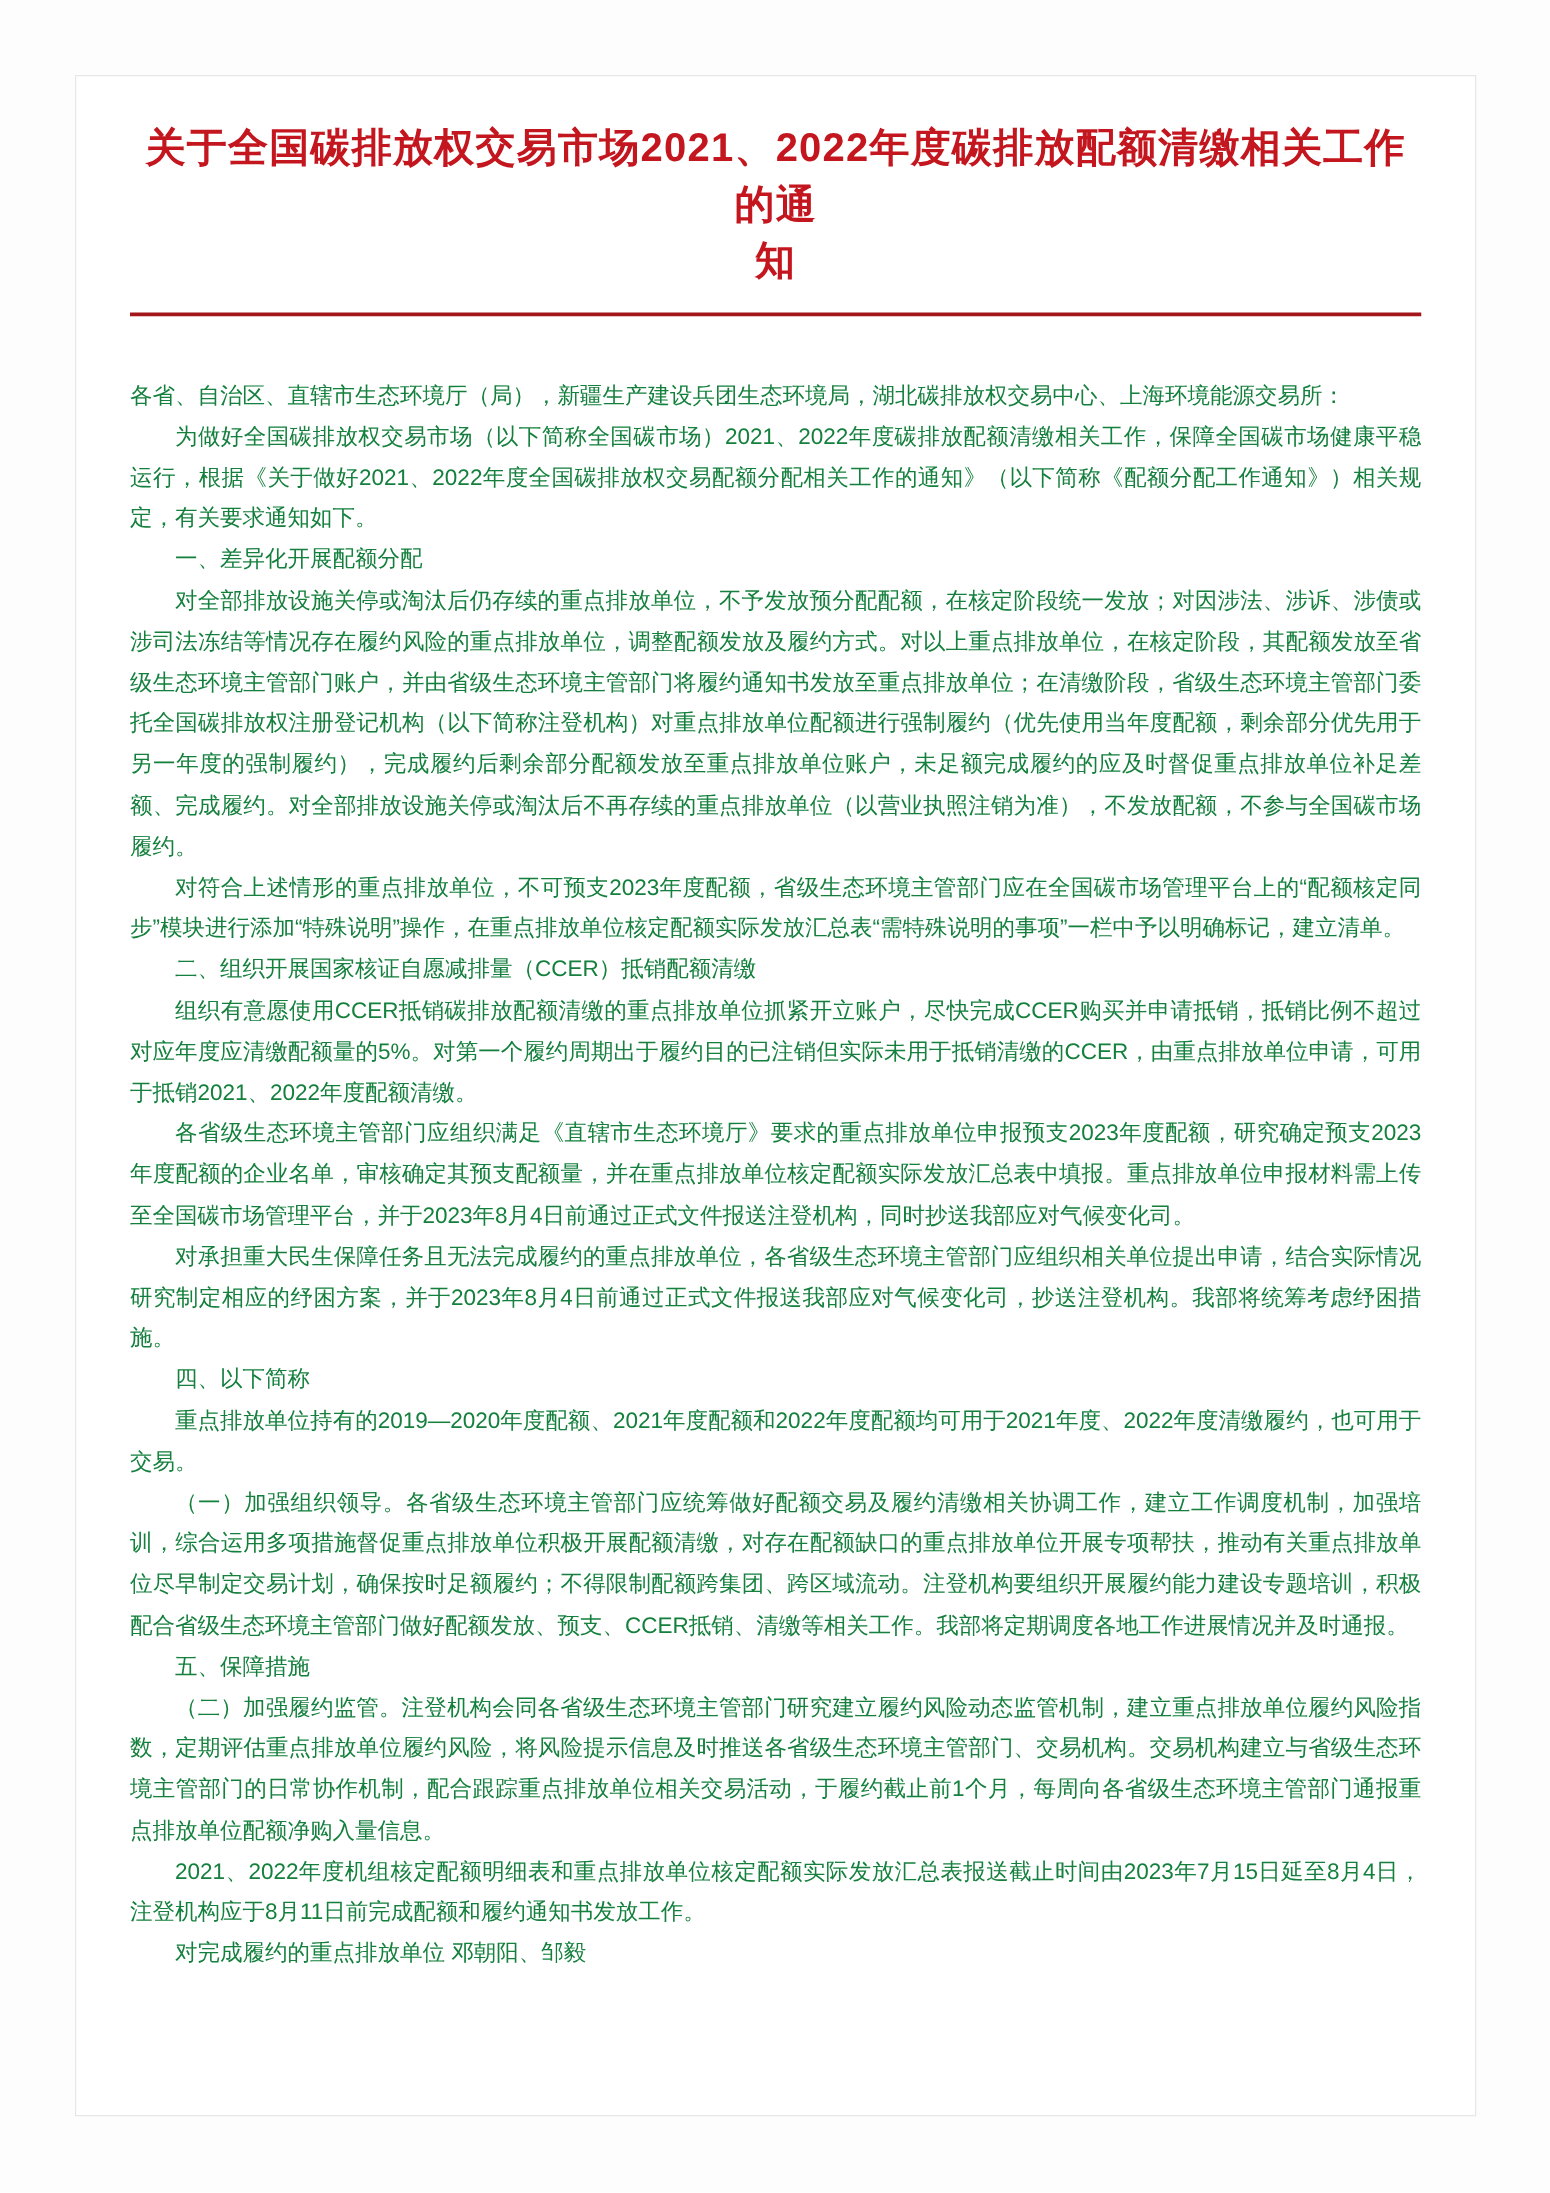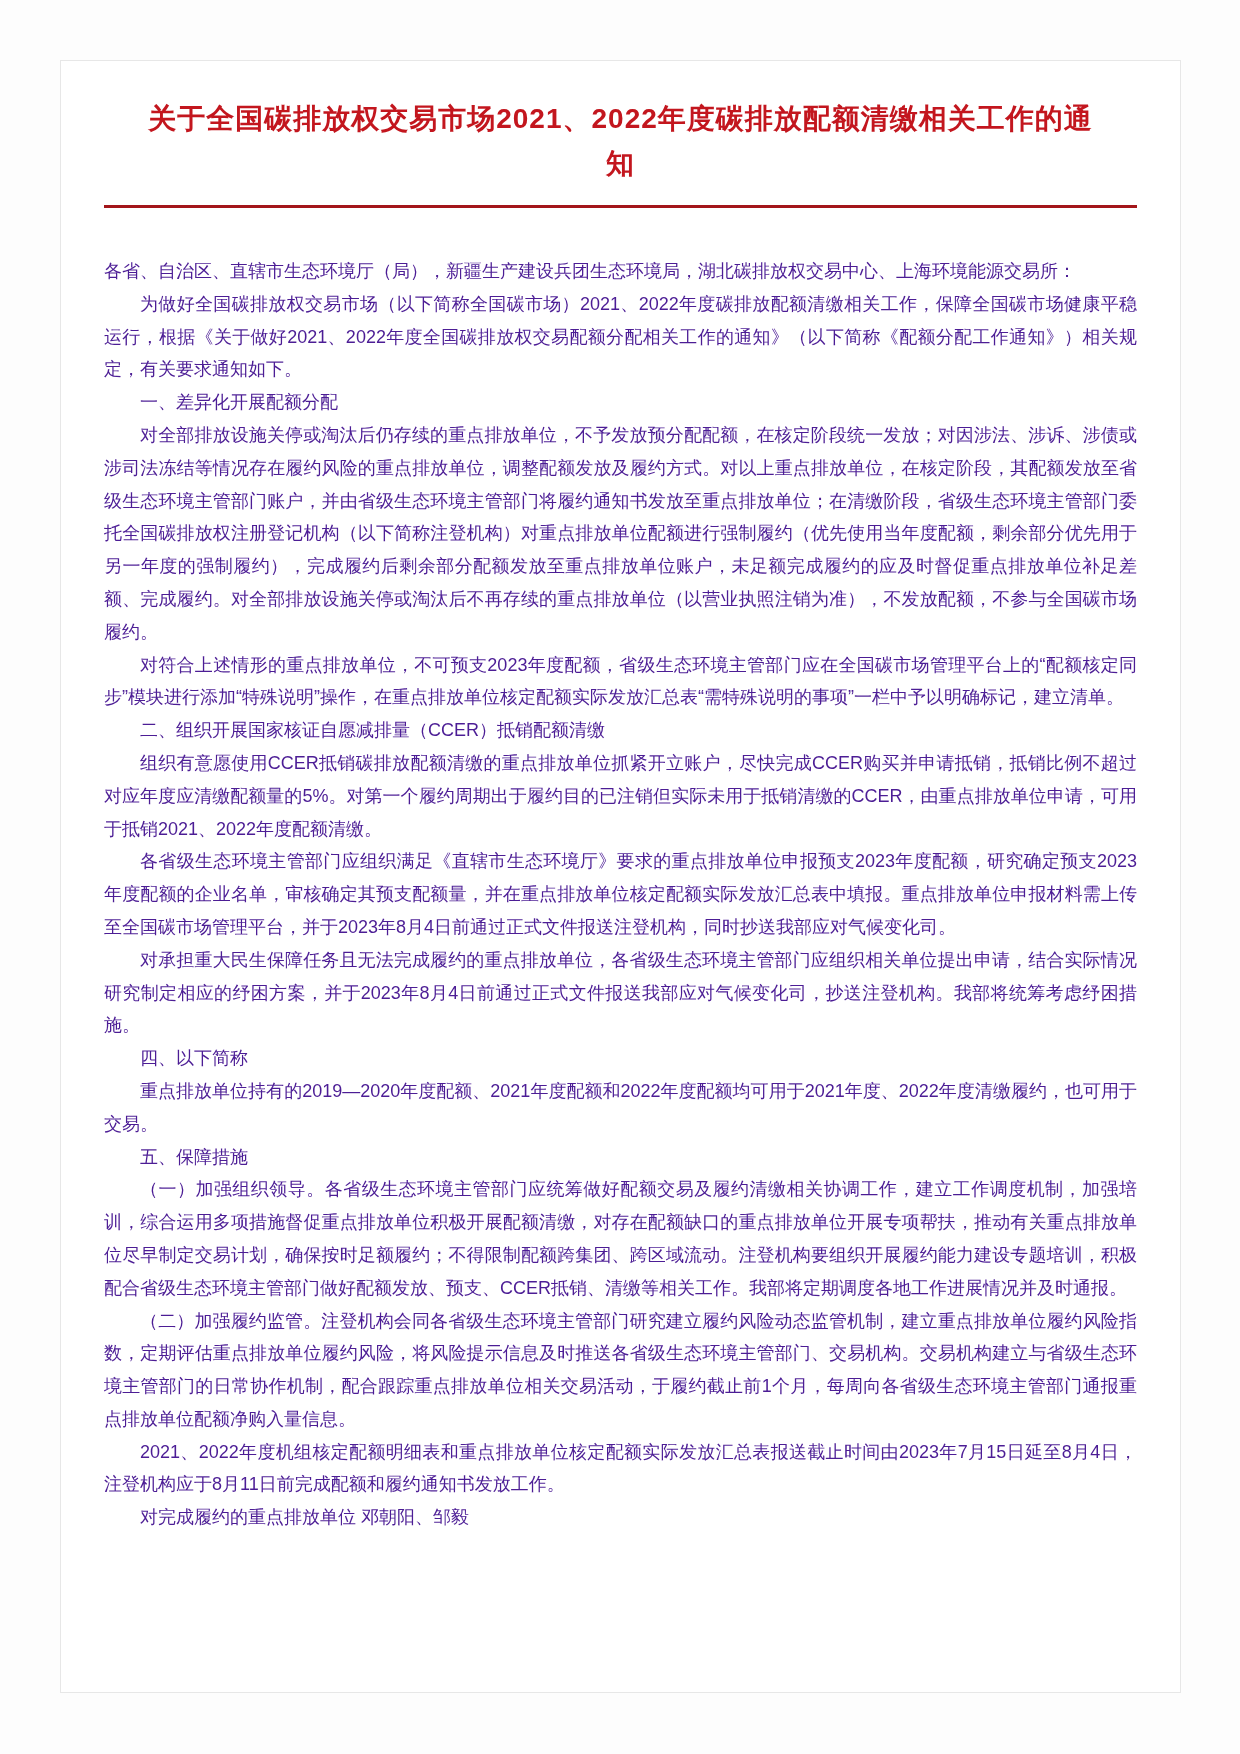--- a/index.html
+++ b/index.html
@@ -19,21 +19,21 @@
     left: 60px;
     top: 60px;
     width: 1033px;
     min-height: 1568px;
     padding: 35px 43px 28px;
     background: #ffffff;
     border: 1px solid #e7e7e7;
   }
   .doc-title {
     margin: 0;
-    font-size: 28px;
+    font-size: 32px;
     font-weight: bold;
     line-height: 45px;
     text-align: center;
     white-space: pre-line;
     color: #c3161e;
     letter-spacing: 1px;
   }
   .divider {
     border: none;
     border-top: 3px solid #a3161a;
@@ -56,32 +56,32 @@
   }
 </style>
 </head>
 <body>
 
 <div class="page">
   <div class="card">
     <h1 class="doc-title" style="color: rgb(195, 22, 30);">关于全国碳排放权交易市场2021、2022年度碳排放配额清缴相关工作的通
 知</h1>
     <hr class="divider" style="border-top-color: rgb(163, 22, 26);">
-    <div class="doc-body" style="color: #4c1d95;">
+    <div class="doc-body" style="color: #15803d;">
         <p class="para flush">各省、自治区、直辖市生态环境厅（局），新疆生产建设兵团生态环境局，湖北碳排放权交易中心、上海环境能源交易所：</p>
         <p class="para">为做好全国碳排放权交易市场（以下简称全国碳市场）2021、2022年度碳排放配额清缴相关工作，保障全国碳市场健康平稳运行，根据《关于做好2021、2022年度全国碳排放权交易配额分配相关工作的通知》（以下简称《配额分配工作通知》）相关规定，有关要求通知如下。</p>
         <p class="para">一、差异化开展配额分配</p>
         <p class="para">对全部排放设施关停或淘汰后仍存续的重点排放单位，不予发放预分配配额，在核定阶段统一发放；对因涉法、涉诉、涉债或涉司法冻结等情况存在履约风险的重点排放单位，调整配额发放及履约方式。对以上重点排放单位，在核定阶段，其配额发放至省级生态环境主管部门账户，并由省级生态环境主管部门将履约通知书发放至重点排放单位；在清缴阶段，省级生态环境主管部门委托全国碳排放权注册登记机构（以下简称注登机构）对重点排放单位配额进行强制履约（优先使用当年度配额，剩余部分优先用于另一年度的强制履约），完成履约后剩余部分配额发放至重点排放单位账户，未足额完成履约的应及时督促重点排放单位补足差额、完成履约。对全部排放设施关停或淘汰后不再存续的重点排放单位（以营业执照注销为准），不发放配额，不参与全国碳市场履约。</p>
         <p class="para">对符合上述情形的重点排放单位，不可预支2023年度配额，省级生态环境主管部门应在全国碳市场管理平台上的“配额核定同步”模块进行添加“特殊说明”操作，在重点排放单位核定配额实际发放汇总表“需特殊说明的事项”一栏中予以明确标记，建立清单。</p>
         <p class="para">二、组织开展国家核证自愿减排量（CCER）抵销配额清缴</p>
         <p class="para">组织有意愿使用CCER抵销碳排放配额清缴的重点排放单位抓紧开立账户，尽快完成CCER购买并申请抵销，抵销比例不超过对应年度应清缴配额量的5%。对第一个履约周期出于履约目的已注销但实际未用于抵销清缴的CCER，由重点排放单位申请，可用于抵销2021、2022年度配额清缴。</p>
         <p class="para">各省级生态环境主管部门应组织满足《直辖市生态环境厅》要求的重点排放单位申报预支2023年度配额，研究确定预支2023年度配额的企业名单，审核确定其预支配额量，并在重点排放单位核定配额实际发放汇总表中填报。重点排放单位申报材料需上传至全国碳市场管理平台，并于2023年8月4日前通过正式文件报送注登机构，同时抄送我部应对气候变化司。</p>
         <p class="para">对承担重大民生保障任务且无法完成履约的重点排放单位，各省级生态环境主管部门应组织相关单位提出申请，结合实际情况研究制定相应的纾困方案，并于2023年8月4日前通过正式文件报送我部应对气候变化司，抄送注登机构。我部将统筹考虑纾困措施。</p>
         <p class="para">四、以下简称</p>
         <p class="para">重点排放单位持有的2019—2020年度配额、2021年度配额和2022年度配额均可用于2021年度、2022年度清缴履约，也可用于交易。</p>
+        <p class="para">（一）加强组织领导。各省级生态环境主管部门应统筹做好配额交易及履约清缴相关协调工作，建立工作调度机制，加强培训，综合运用多项措施督促重点排放单位积极开展配额清缴，对存在配额缺口的重点排放单位开展专项帮扶，推动有关重点排放单位尽早制定交易计划，确保按时足额履约；不得限制配额跨集团、跨区域流动。注登机构要组织开展履约能力建设专题培训，积极配合省级生态环境主管部门做好配额发放、预支、CCER抵销、清缴等相关工作。我部将定期调度各地工作进展情况并及时通报。</p>
         <p class="para">五、保障措施</p>
-        <p class="para">（一）加强组织领导。各省级生态环境主管部门应统筹做好配额交易及履约清缴相关协调工作，建立工作调度机制，加强培训，综合运用多项措施督促重点排放单位积极开展配额清缴，对存在配额缺口的重点排放单位开展专项帮扶，推动有关重点排放单位尽早制定交易计划，确保按时足额履约；不得限制配额跨集团、跨区域流动。注登机构要组织开展履约能力建设专题培训，积极配合省级生态环境主管部门做好配额发放、预支、CCER抵销、清缴等相关工作。我部将定期调度各地工作进展情况并及时通报。</p>
         <p class="para">（二）加强履约监管。注登机构会同各省级生态环境主管部门研究建立履约风险动态监管机制，建立重点排放单位履约风险指数，定期评估重点排放单位履约风险，将风险提示信息及时推送各省级生态环境主管部门、交易机构。交易机构建立与省级生态环境主管部门的日常协作机制，配合跟踪重点排放单位相关交易活动，于履约截止前1个月，每周向各省级生态环境主管部门通报重点排放单位配额净购入量信息。</p>
         <p class="para">2021、2022年度机组核定配额明细表和重点排放单位核定配额实际发放汇总表报送截止时间由2023年7月15日延至8月4日，注登机构应于8月11日前完成配额和履约通知书发放工作。</p>
         <p class="para">对完成履约的重点排放单位 邓朝阳、邹毅</p>
       </div>
   </div>
 </div>
 
 </body></html>

